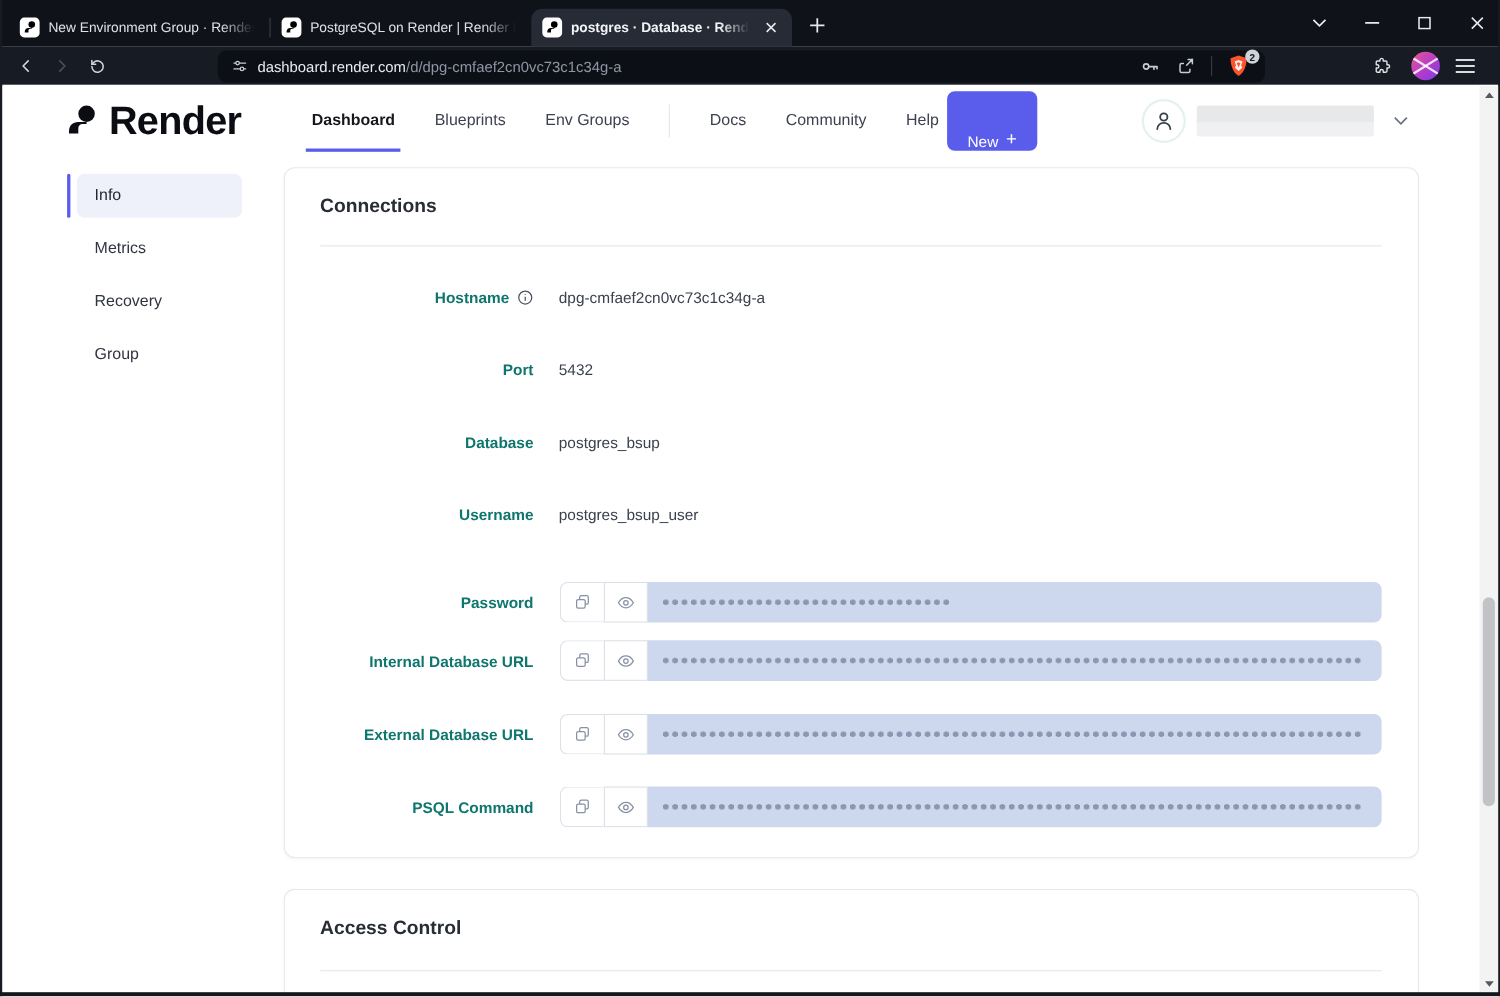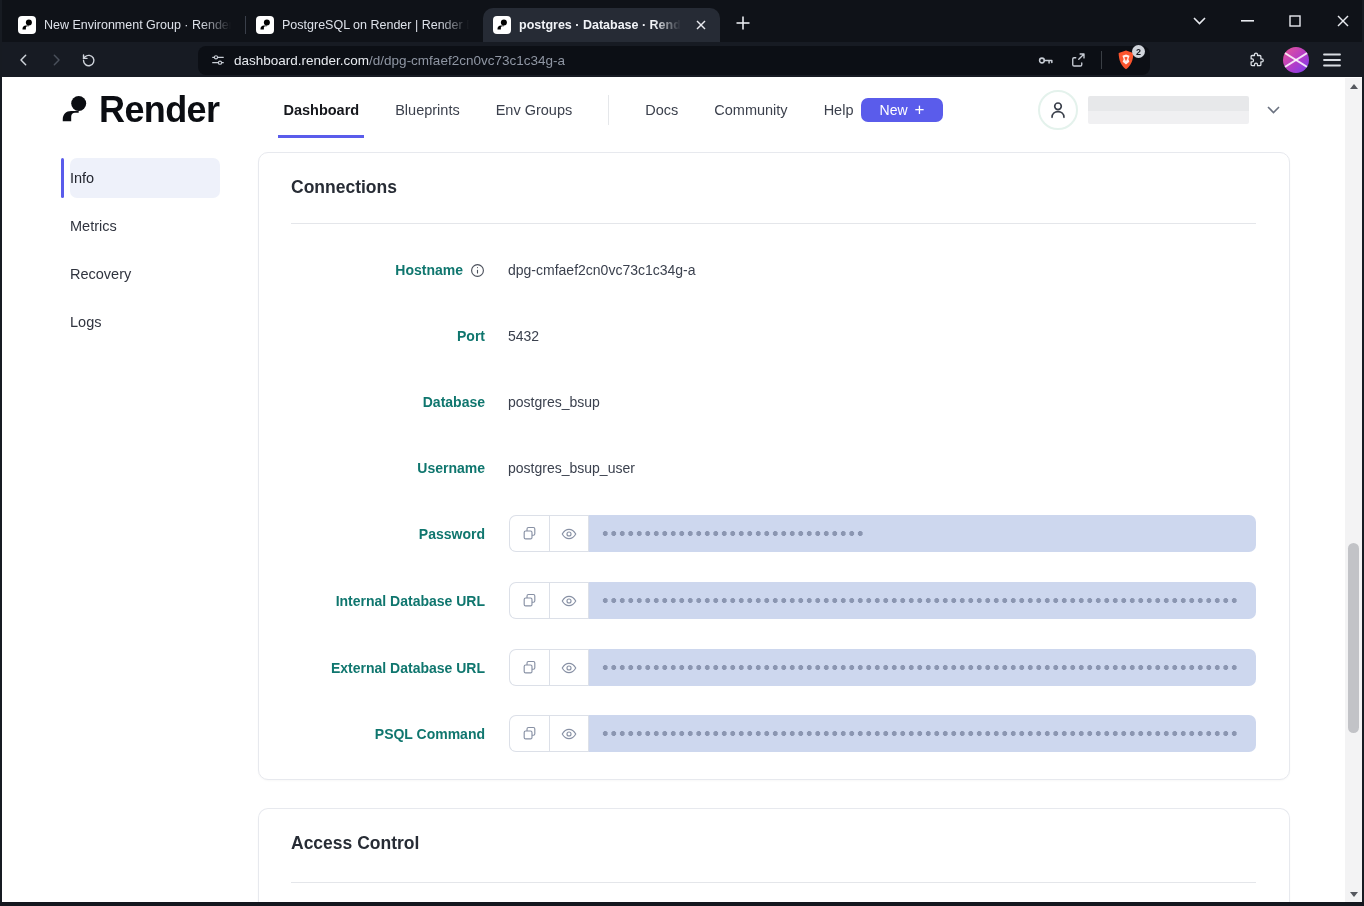--- a/index.html
+++ b/index.html
@@ -42,30 +42,30 @@
 
   
   .site-header { position:absolute; left:2px; top:77px; width:1360px; height:66px; background:#fff; display:flex; align-items:center; }
   .brand { display:flex; align-items:center; gap:10px; margin-left:57px; }
   .brand-name { font-size:36px; font-weight:700; letter-spacing:-0.6px; color:#0b0d12; }
   .main-nav { display:flex; gap:36px; margin-left:64px; align-items:center; }
   .nav-link { font-size:14.5px; color:#3c414d; position:relative; cursor:pointer; }
   .nav-link.active { color:#15171c; font-weight:700; }
   .nav-link.active::after { content:""; position:absolute; left:-5px; right:-5px; bottom:-20px; height:3px; background:#5a5ceb; }
   .nav-sep { width:1px; height:30px; background:#e5e7ea; }
-  .new-btn { position:absolute; right:419px; width:82px; height:24px; background:#5a5ceb; border:none; border-radius:7px; color:#fff; font-size:14px; font-family:inherit; display:flex; align-items:center; justify-content:center; gap:7px; cursor:pointer; }
+  .new-btn { position:absolute; right:419px; width:82px; height:54px; background:#5a5ceb; border:none; border-radius:7px; color:#fff; font-size:14px; font-family:inherit; display:flex; align-items:flex-end; justify-content:center; gap:7px; cursor:pointer; }
   .new-btn .plus { font-size:17px; font-weight:400; margin-top:-1px; }
   .account-btn { position:absolute; right:82px; display:flex; align-items:center; gap:10px; cursor:pointer; }
   .person-ring { width:40px; height:40px; border-radius:50%; border:2px solid #e4f2ec; display:flex; align-items:center; justify-content:center; }
   .blurred-name { width:161px; height:28px; border-radius:2px; background:linear-gradient(180deg,#e7e8ea 0 52%,#f0f0f2 52% 100%); filter:blur(0.6px); }
   .acct-chevron { margin-left:8px; }
 
   
   .sidebar { position:absolute; left:2px; top:143px; width:240px; height:759px; background:#fff; }
-  .side-item { position:relative; margin:4px 0 4px 68px; width:150px; height:40px; display:flex; align-items:center; font-size:14.5px; color:#30343f; border-radius:7px; cursor:pointer; }
+  .side-item { position:relative; margin:4px 0 4px 68px; width:150px; height:40px; display:flex; align-items:center; padding-left:16px; font-size:14.5px; color:#30343f; border-radius:7px; cursor:pointer; }
   .side-item.active { background:#eef1fa; color:#23262f; }
   .side-item.active .accent-bar { content:""; position:absolute; left:-9px; top:0; width:3px; height:40px; background:#5a5ceb; border-radius:2px; }
   .side-item + .side-item { margin-top:4px;align-items:center; }
   .side-list { padding-top:11px; display:flex; flex-direction:column; }
 
   
   .card { position:absolute; left:258px; width:1032px; background:#fff; border:1px solid #e7e9ee; border-radius:10px; box-shadow:0 1px 2px rgba(16,24,40,.03); }
   .card-connections { top:152px; height:628px; }
   .card-access { top:808px; height:102px; border-bottom:none; border-radius:10px 10px 0 0; }
   .card-title { position:absolute; left:32px; top:24px; font-size:17.5px; font-weight:700; color:#272c35; }
@@ -80,21 +80,21 @@
   .icon-btn { width:40px; height:37px; background:#fff; border:1px solid #dce0e8; display:flex; align-items:center; justify-content:center; cursor:pointer; }
   .icon-btn.copy { border-radius:7px 0 0 7px; border-right:none; }
   .icon-btn.eye { border-radius:0; }
   .masked-field { flex:1; height:37px; background:#cdd7ee; border-radius:0 7px 7px 0; display:flex; align-items:center; padding:0 12px; }
   .dots { height:5.5px; background-image:radial-gradient(circle closest-side,#8b96b1 92%,transparent 100%); background-size:8.5px 5.5px; background-repeat:repeat-x; background-position:left center; }
   .dots.short { width:262px; }
   .dots.full  { width:calc(100% - 6px); }
 
   
   .row-hostname { top:107px; } .row-port { top:173px;text-align:center; } .row-database { top:239px; } .row-username { top:305px; }
-  .row-password { top:362px; } .row-internal { top:429px; } .row-external { top:496px; } .row-psql { top:562px; }
+  .row-password { top:376px; } .row-internal { top:429px; } .row-external { top:496px; } .row-psql { top:562px; }
 
   
   .scrollbar { position:absolute; right:2px; top:78px; width:17px; height:824px; background:#f3f3f4; z-index:40; }
   .sb-arrow { position:absolute; left:0; width:17px; height:16px; display:flex; align-items:center; justify-content:center; }
   .sb-arrow.up { top:0; } .sb-arrow.down { bottom:0; }
   .tri-up { width:0; height:0; border-left:4px solid transparent; border-right:4px solid transparent; border-bottom:5px solid #55585e; }
   .tri-down { width:0; height:0; border-left:4px solid transparent; border-right:4px solid transparent; border-top:5px solid #55585e; }
   .sb-thumb { position:absolute; left:3px; width:11px; top:465px; height:190px; background:#c2c3c7; border-radius:6px; }
 
   svg { display:block; }
@@ -292,21 +292,21 @@
         <span class="accent-bar"></span>
         <span>Info</span>
       </div>
       <div class="side-item">
         <span>Metrics</span>
       </div>
       <div class="side-item">
         <span>Recovery</span>
       </div>
       <div class="side-item">
-        <span>Logs</span>
+        <span>Group</span>
       </div>
     </div>
   </aside>
 
   <section class="card card-connections">
     <h2 class="card-title">Connections</h2>
     <div class="card-divider"></div>
 
     <div class="field-row row-hostname">
       <div class="field-label">

